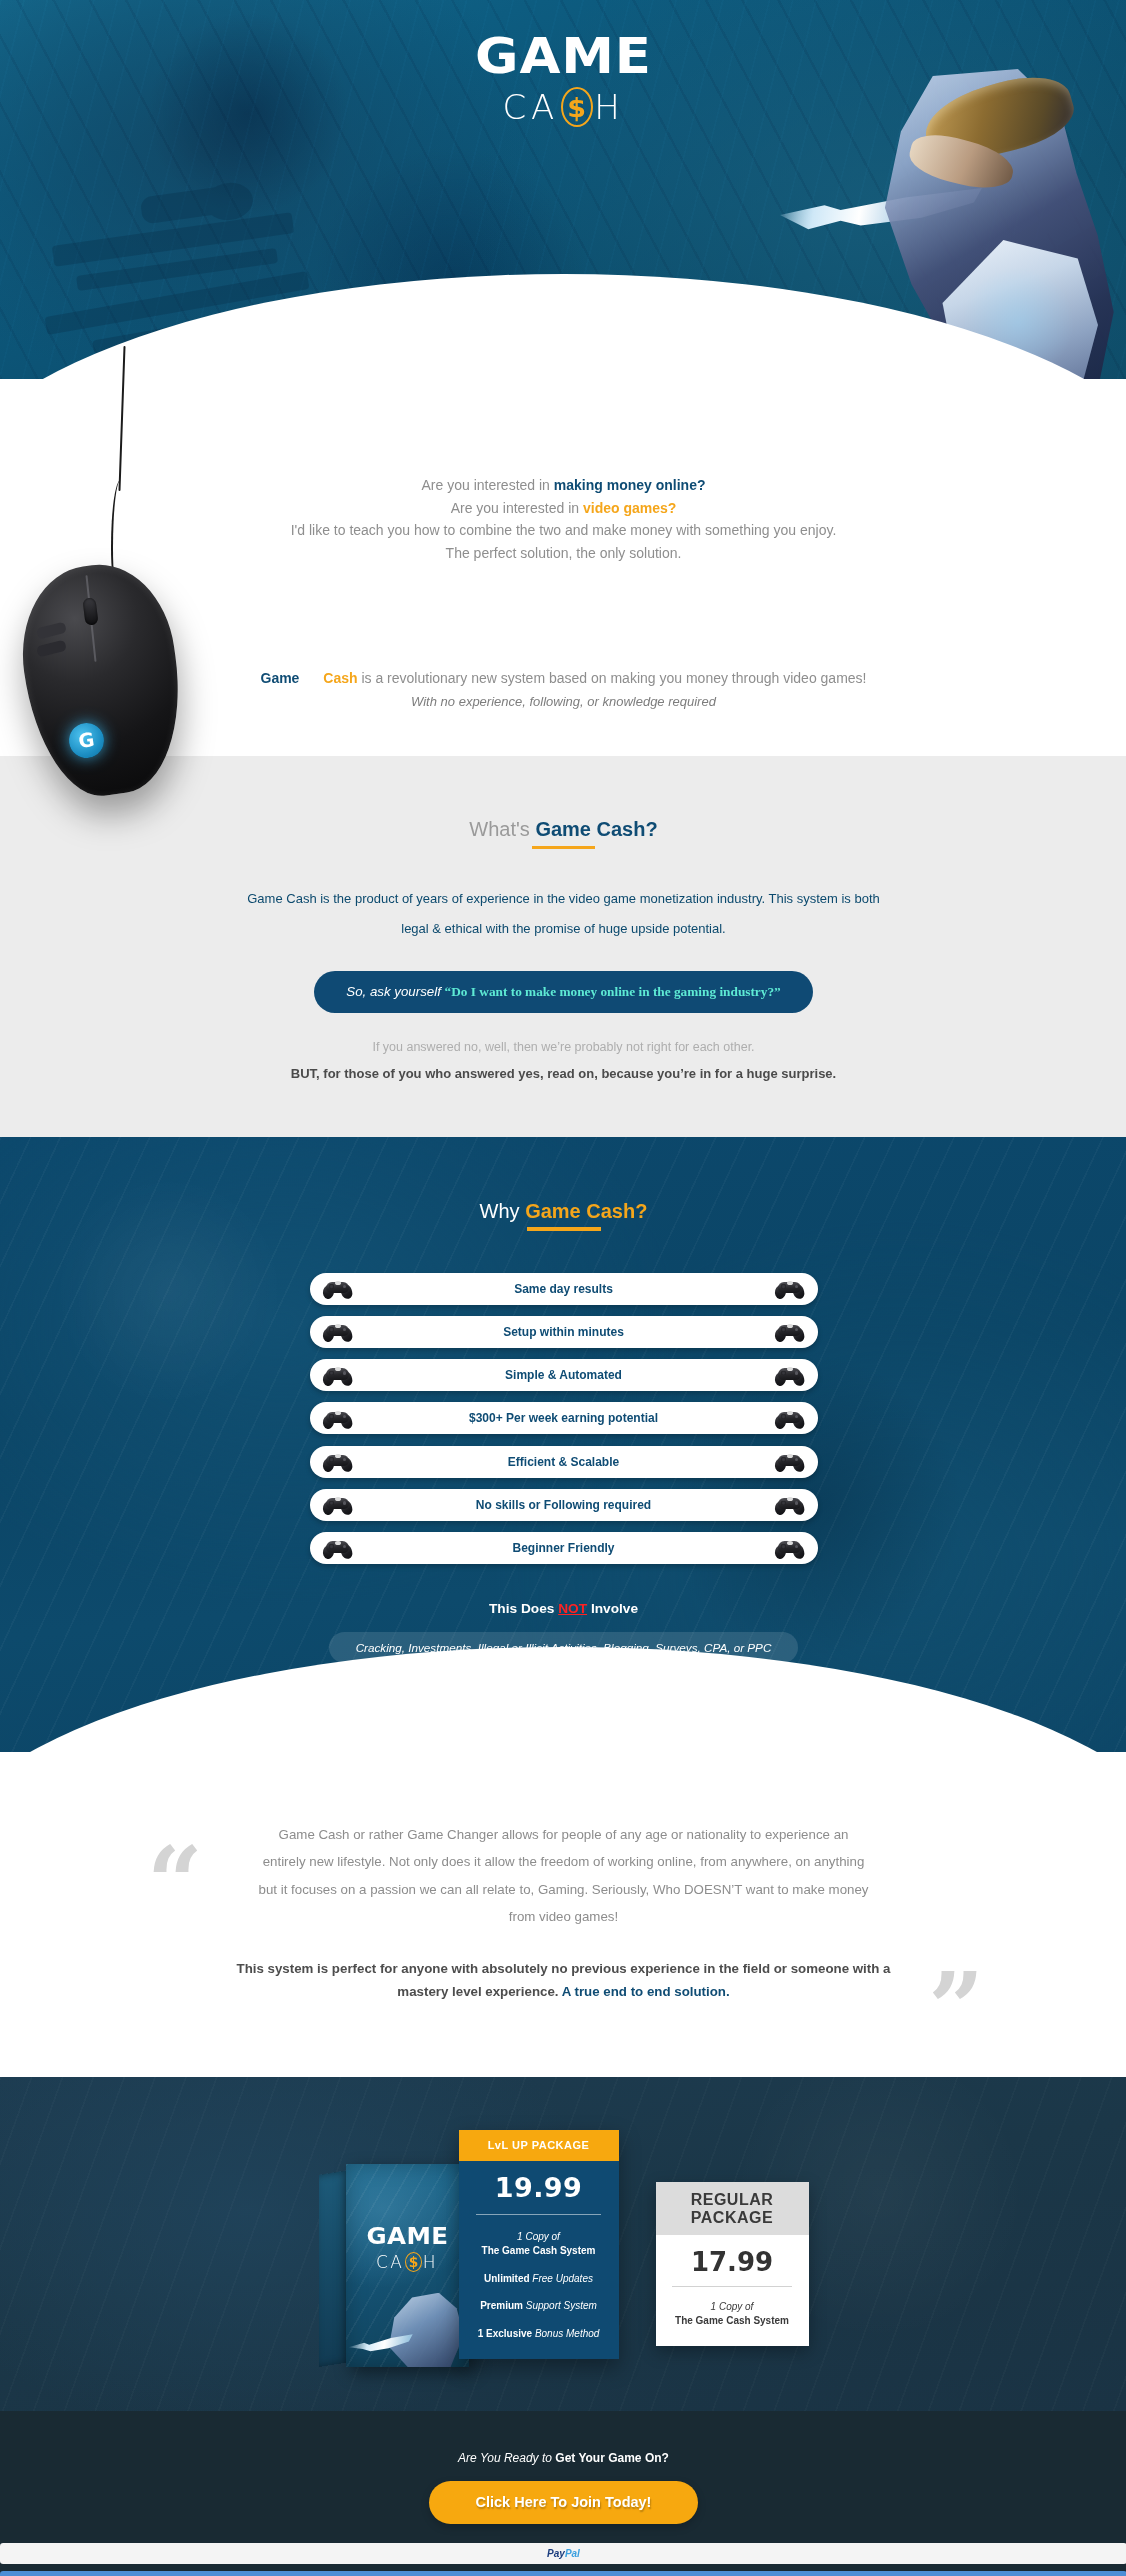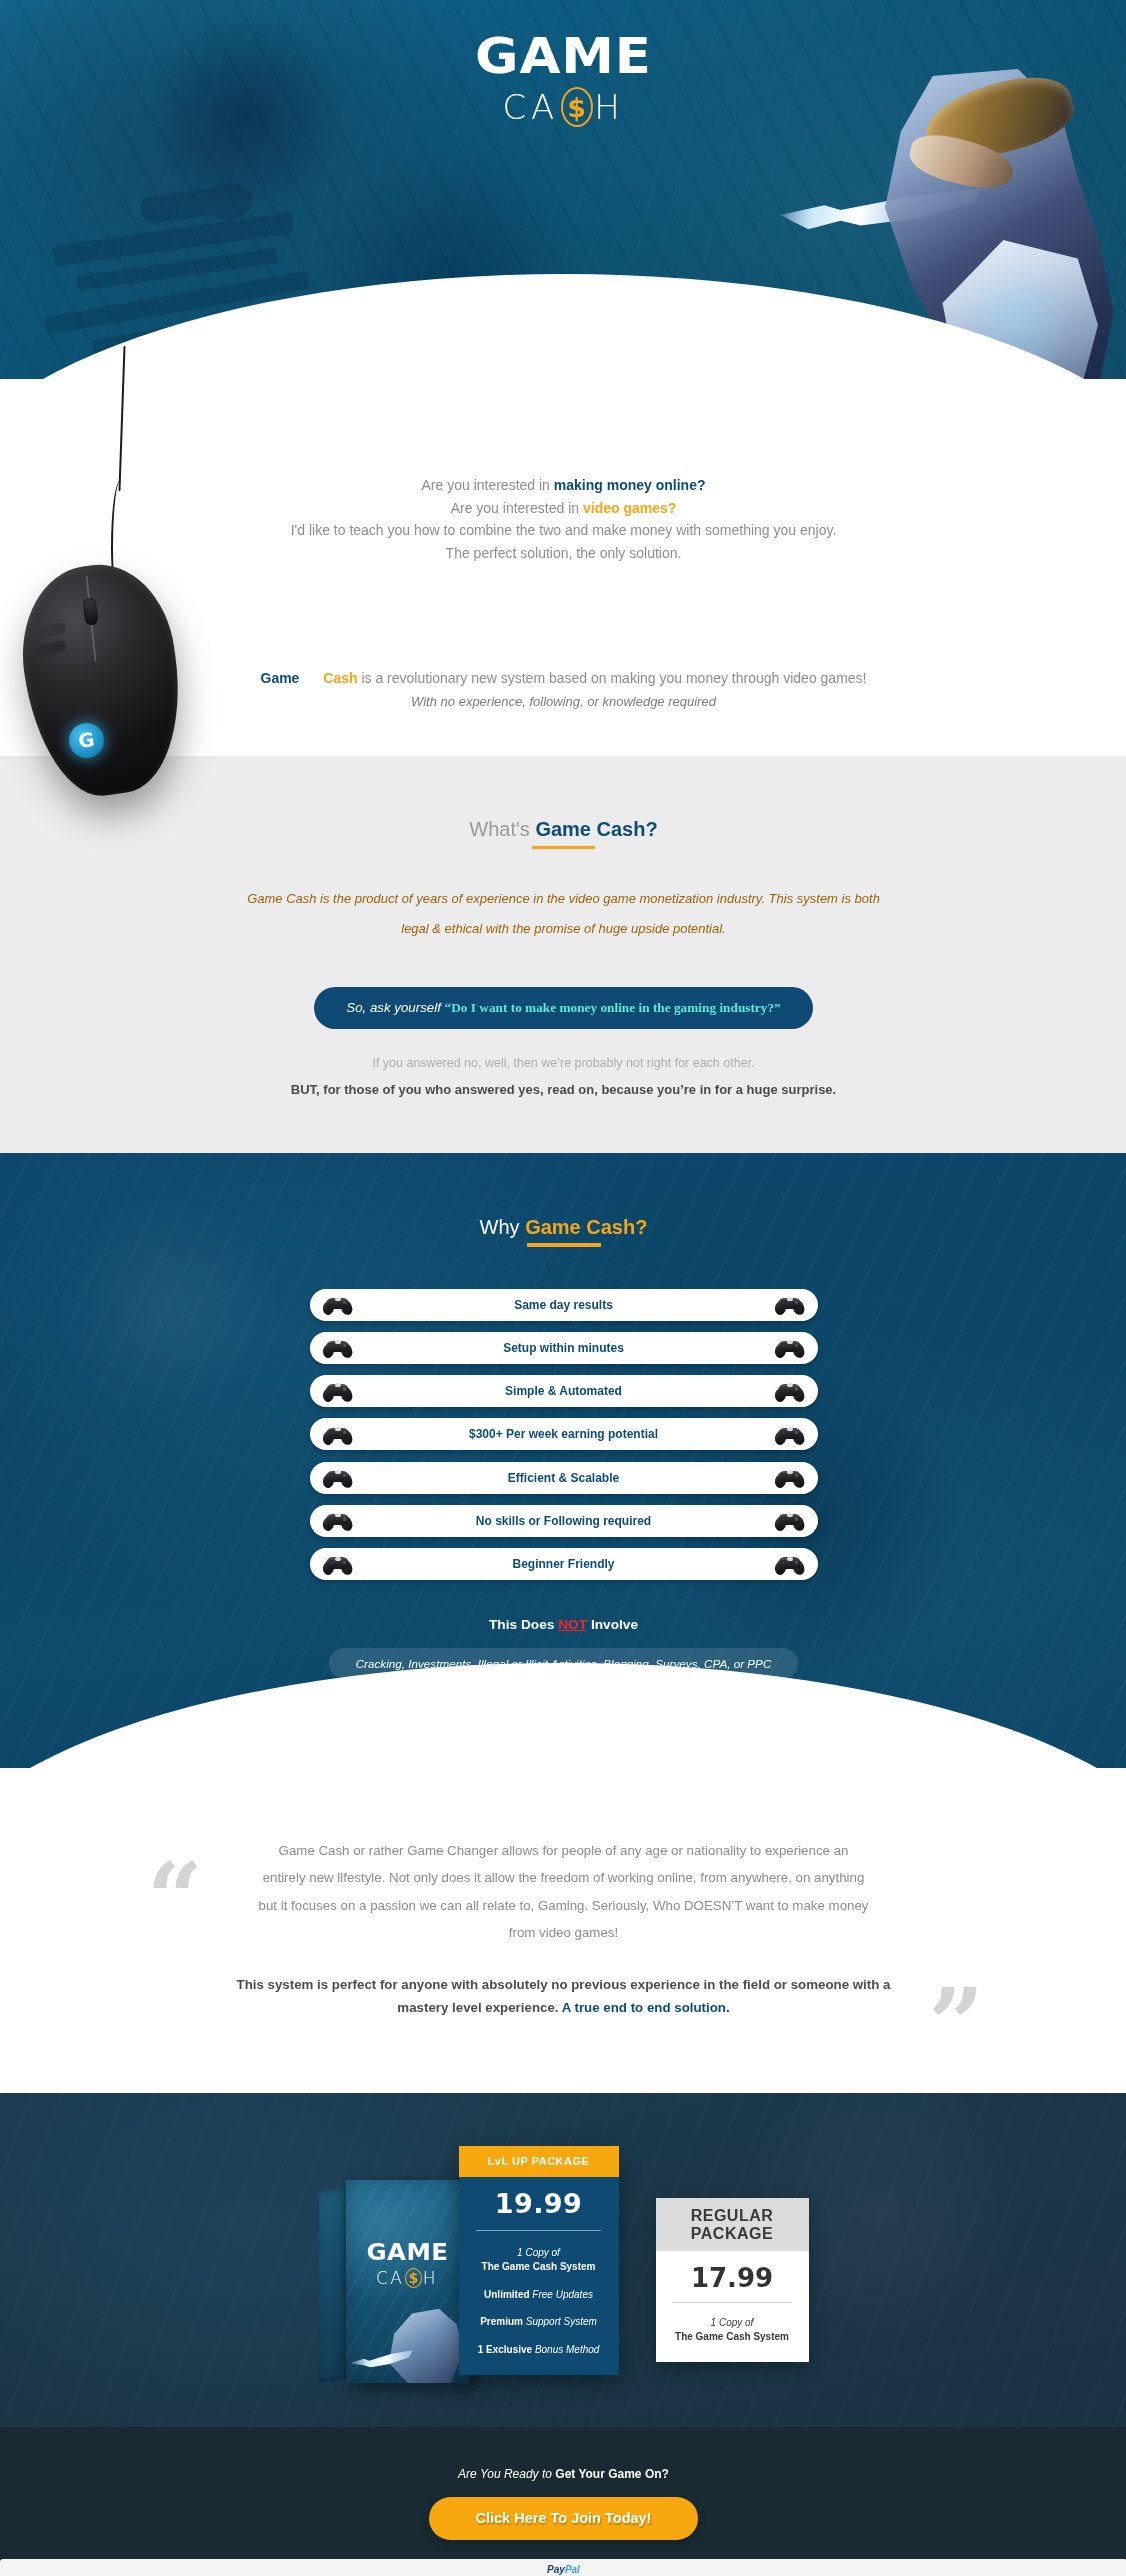--- a/index.html
+++ b/index.html
@@ -184,21 +184,21 @@
   .intro2 .line1 .g { color:#0f4c74; font-weight:700; }
   .intro2 .line1 .c { color:#f5a61b; font-weight:700;margin-left:20px; }
   .intro2 .line2 { color:#7d7d7d; font-size:13px; font-style:italic; margin-top:8px; }
 
   
   .whats { background:#ececec; padding:62px 0 56px; text-align:center; }
   .sec-title { font-size:20px; color:#9a9a9a; font-weight:400; }
   .sec-title b { color:#0f4c74; font-weight:700; }
   .title-ul { width:63px; height:3.2px; background:#f5a61b; margin:4.8px auto 0; }
   .whats-desc {
-    max-width:645px; margin:35px auto 16px; color:#a16207; font-size:13px; line-height:2.3;font-style:italic;
+    max-width:645px; margin:35px auto 0; color:#0c4a6e; font-size:13px; line-height:2.3;
   }
   .ask-pill {
     display:inline-block; margin-top:27px;
     background:#0f4a74; color:#fff; border-radius:27px;
     padding:13px 32px; font-size:13.3px;
   }
   .ask-pill i { font-style:italic; font-weight:400; }
   .ask-pill b { color:#5eead4; font-weight:700; font-style:normal;font-family:Liberation Serif, serif; }
   .whats-no { margin-top:27px; color:#aeaeae; font-size:12.5px; }
   .whats-but { margin-top:11.3px; color:#4b4b4b; font-size:13px; font-weight:700; }

